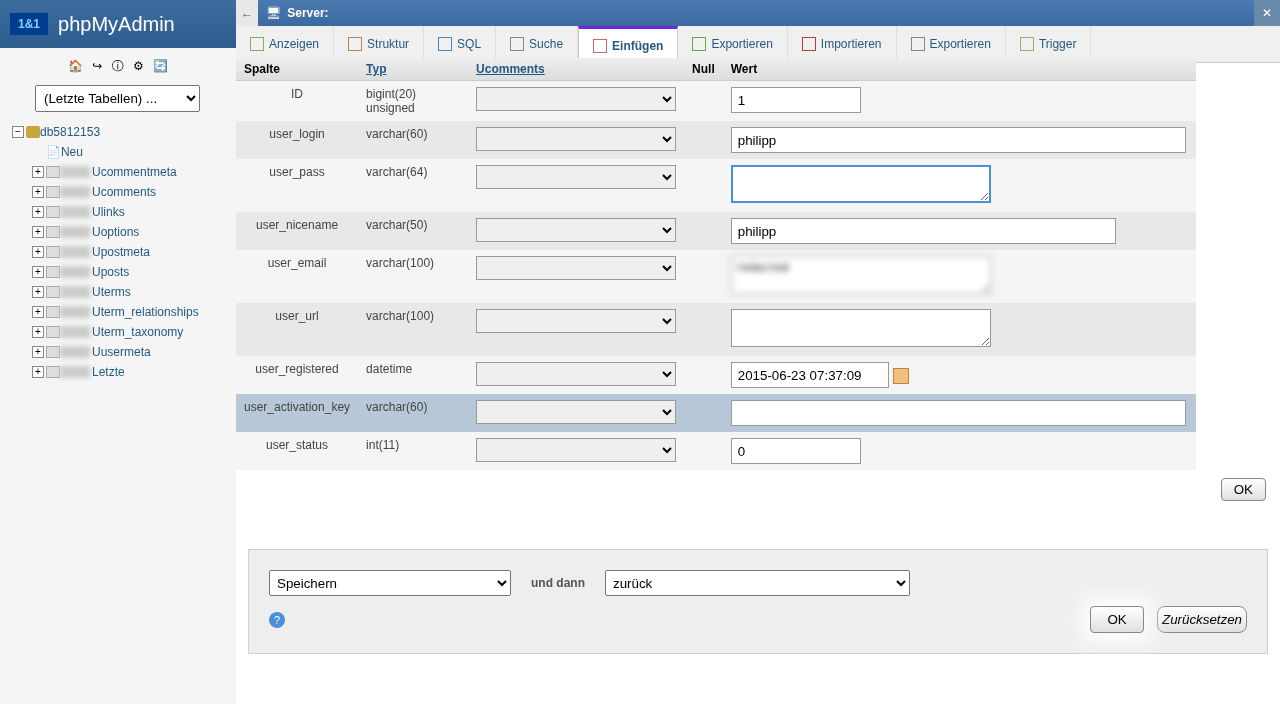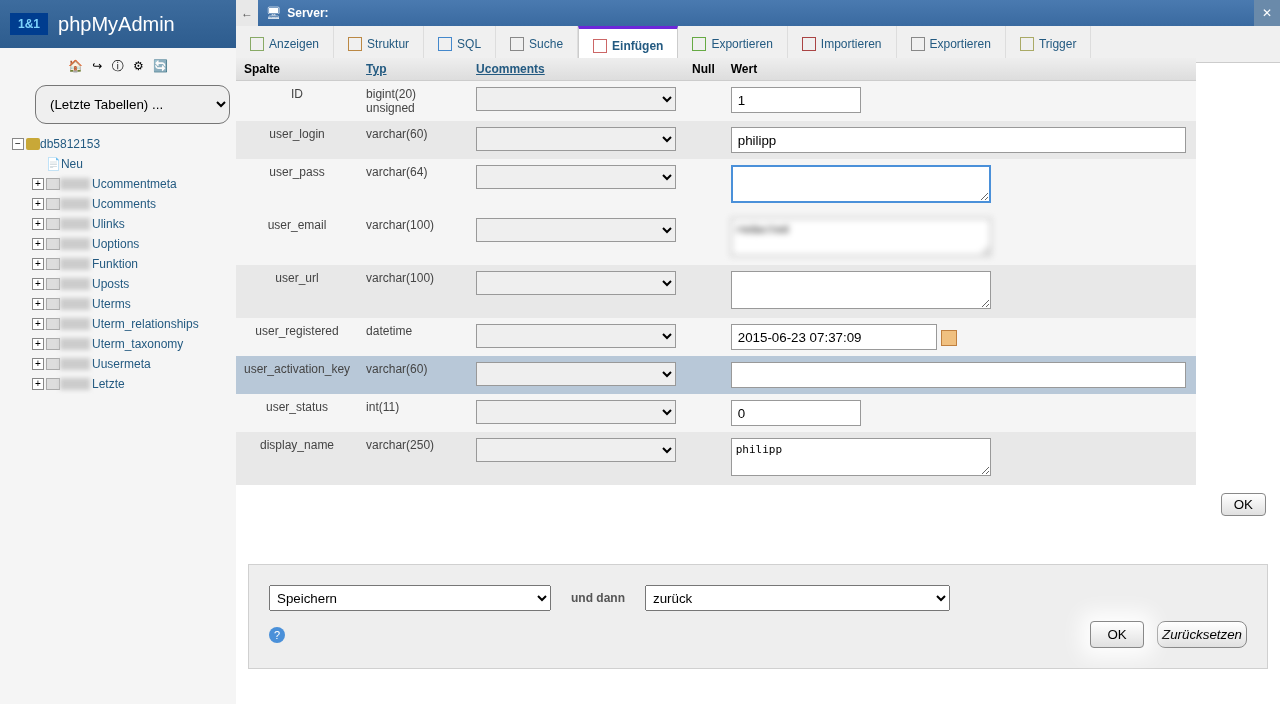--- a/index.html
+++ b/index.html
@@ -3,21 +3,21 @@
 <meta charset="utf-8">
 <style>
 * { box-sizing: border-box; margin: 0; padding: 0; }
 body { font-family: Arial, sans-serif; font-size: 12px; background: #f5f5f5; width: 1280px; height: 704px; overflow: hidden; }
 .header { background: linear-gradient(#3d6c9e, #2d5c8e); height: 48px; display: flex; align-items: center; padding-left: 10px; color: #fff; }
 .logo-box { background: #003d8f; color: #7dd3fc; padding: 4px 8px; font-weight: bold; margin-right: 10px; }
 .brand { font-size: 20px; }
 .sidebar { position: absolute; left: 0; top: 48px; width: 236px; bottom: 0; background: #f5f5f5; }
 .sidebar-icons { text-align: center; padding: 10px 0; }
 .sidebar-icons span { margin: 0 3px; cursor: pointer; }
-.tables-select { width: 195px; margin: 0 35px 10px; padding: 10px; border-radius: 11px; }
+.tables-select { width: 165px; margin: 0 35px 10px; padding: 4px; }
 .tree { padding-left: 12px; }
 .tree-node { display: flex; align-items: center; height: 20px; }
 .tree-toggle { width: 12px; height: 12px; border: 1px solid #888; background: #fff; text-align: center; line-height: 10px; font-size: 10px; cursor: pointer; margin-right: 2px; }
 .db-icon { display: inline-block; width: 14px; height: 12px; background: #c8a838; border-radius: 2px; }
 .table-icon { display: inline-block; width: 14px; height: 12px; background: #ddd; border: 1px solid #aaa; }
 .new-icon { color: #ffa500; }
 .tree-label { cursor: pointer; color: #235a81; }
 .tree-children { padding-left: 20px; }
 .tree-node .blur { filter: blur(2px); width: 30px; display: inline-block; background: #ccc; height: 12px; margin-right: 2px; }
 .main { position: absolute; left: 236px; right: 0; top: 0; bottom: 0; background: #fff; }
@@ -48,21 +48,21 @@
 .val-input-wide { width: 455px; }
 .val-input-med { width: 385px; }
 .val-textarea { width: 260px; height: 38px; padding: 4px; border: 1px solid #999; font-family: monospace; font-size: 11px; }
 .val-input-focus { border: 2px solid #4a90d9; background: #fff; }
 .val-input.narrow { width: 130px; }
 .cal-icon { display: inline-block; width: 16px; height: 16px; background: #f0c080; border: 1px solid #c08040; margin-left: 4px; cursor: pointer; vertical-align: middle; }
 .ok-row { text-align: right; padding: 8px 14px; }
 .ok-btn { padding: 3px 12px; border: 1px solid #888; border-radius: 4px; background: linear-gradient(#fff, #e0e0e0); cursor: pointer; }
 .footer-panel { margin: 40px 12px 12px 12px; padding: 20px; background: #eee; border: 1px solid #d0d0d0; }
 .footer-row { display: flex; align-items: center; gap: 20px; }
-.footer-select { width: 282px; height: 26px; padding: 3px; }
+.footer-select { width: 242px; height: 26px; padding: 3px; }
 .footer-select2 { width: 305px; height: 26px; padding: 3px; }
 .und-dann { font-weight: bold; color: #555; }
 .help-icon { display: inline-block; width: 16px; height: 16px; background: #4a90d9; color: #fff; border-radius: 50%; text-align: center; line-height: 16px; font-size: 11px; margin-top: 10px; cursor: pointer; }
 .footer-buttons { margin-top: 10px; text-align: right; position: relative; }
 .ok-highlight { padding: 5px 16px; border: 1px solid #888; border-radius: 4px; background: linear-gradient(#fff, #e0e0e0); cursor: pointer; box-shadow: 0 0 20px 10px rgba(255,255,255,0.9); margin-right: 10px; position: relative; }
 .ok-highlight::before { content: ''; position: absolute; left: -18px; top: -18px; right: -18px; bottom: -18px; border-radius: 50%; background: radial-gradient(circle, rgba(255,255,255,0.95) 40%, rgba(255,255,255,0) 70%); z-index: -1; }
 .reset-btn { padding: 5px 4px; border: 1px solid #888; border-radius: 8px; background: linear-gradient(#fff, #e0e0e0); cursor: pointer; font-style: italic; }
 .icon-box { display: inline-block; width: 14px; height: 14px; border: 1px solid; vertical-align: middle; }
 </style>
 </head>
@@ -118,21 +118,21 @@
           <div class="tree-node">
             <span class="tree-toggle">+</span>
             <span class="table-icon"></span>
             <span class="blur"></span>
             <span class="tree-label">Uoptions</span>
           </div>
           <div class="tree-node">
             <span class="tree-toggle">+</span>
             <span class="table-icon"></span>
             <span class="blur"></span>
-            <span class="tree-label">Funktion</span>
+            <span class="tree-label">Upostmeta</span>
           </div>
           <div class="tree-node">
             <span class="tree-toggle">+</span>
             <span class="table-icon"></span>
             <span class="blur"></span>
             <span class="tree-label">Uposts</span>
           </div>
           <div class="tree-node">
             <span class="tree-toggle">+</span>
             <span class="table-icon"></span>
@@ -239,61 +239,61 @@
             <td class="col-null"></td>
             <td class="col-wert"><input class="val-input val-input-wide" value="philipp" style=""></td>
           </tr>
           <tr class="odd">
             <td class="col-spalte">user_pass</td>
             <td class="col-typ">varchar(64)</td>
             <td class="col-funk"><select class="func-select"><option></option></select></td>
             <td class="col-null"></td>
             <td class="col-wert"><textarea class="val-textarea val-input-focus" style=""></textarea></td>
           </tr>
+          <tr class="even">
+            <td class="col-spalte">user_nicename</td>
+            <td class="col-typ">varchar(50)</td>
+            <td class="col-funk"><select class="func-select"><option></option></select></td>
+            <td class="col-null"></td>
+            <td class="col-wert"><input class="val-input val-input-med" value="philipp" style=""></td>
+          </tr>
           <tr class="odd">
             <td class="col-spalte">user_email</td>
             <td class="col-typ">varchar(100)</td>
             <td class="col-funk"><select class="func-select"><option></option></select></td>
             <td class="col-null"></td>
             <td class="col-wert"><textarea class="val-textarea" style="filter: blur(3px);">redacted</textarea></td>
           </tr>
           <tr class="even">
             <td class="col-spalte">user_url</td>
             <td class="col-typ">varchar(100)</td>
             <td class="col-funk"><select class="func-select"><option></option></select></td>
             <td class="col-null"></td>
             <td class="col-wert"><textarea class="val-textarea" style=""></textarea></td>
           </tr>
           <tr class="odd">
             <td class="col-spalte">user_registered</td>
             <td class="col-typ">datetime</td>
             <td class="col-funk"><select class="func-select"><option></option></select></td>
             <td class="col-null"></td>
-            <td class="col-wert"><input class="val-input" style="width: 206px;" value="2015-06-23 07:37:09"><span class="cal-icon"></span></td>
+            <td class="col-wert"><input class="val-input" style="width: 158px;" value="2015-06-23 07:37:09"><span class="cal-icon"></span></td>
           </tr>
           <tr class="selected">
             <td class="col-spalte">user_activation_key</td>
             <td class="col-typ">varchar(60)</td>
             <td class="col-funk"><select class="func-select"><option></option></select></td>
             <td class="col-null"></td>
             <td class="col-wert"><input class="val-input val-input-wide" value="" style=""></td>
           </tr>
           <tr class="odd">
             <td class="col-spalte">user_status</td>
             <td class="col-typ">int(11)</td>
             <td class="col-funk"><select class="func-select"><option></option></select></td>
             <td class="col-null"></td>
             <td class="col-wert"><input class="val-input narrow" value="0" style=""></td>
-          </tr>
-          <tr class="even">
-            <td class="col-spalte">display_name</td>
-            <td class="col-typ">varchar(250)</td>
-            <td class="col-funk"><select class="func-select"><option></option></select></td>
-            <td class="col-null"></td>
-            <td class="col-wert"><textarea class="val-textarea" style="">philipp</textarea></td>
           </tr>
         </tbody>
     </table>
     <div class="ok-row">
       <button class="ok-btn">OK</button>
     </div>
     <div class="footer-panel">
       <div class="footer-row">
         <select class="footer-select">
           <option>Speichern</option>

